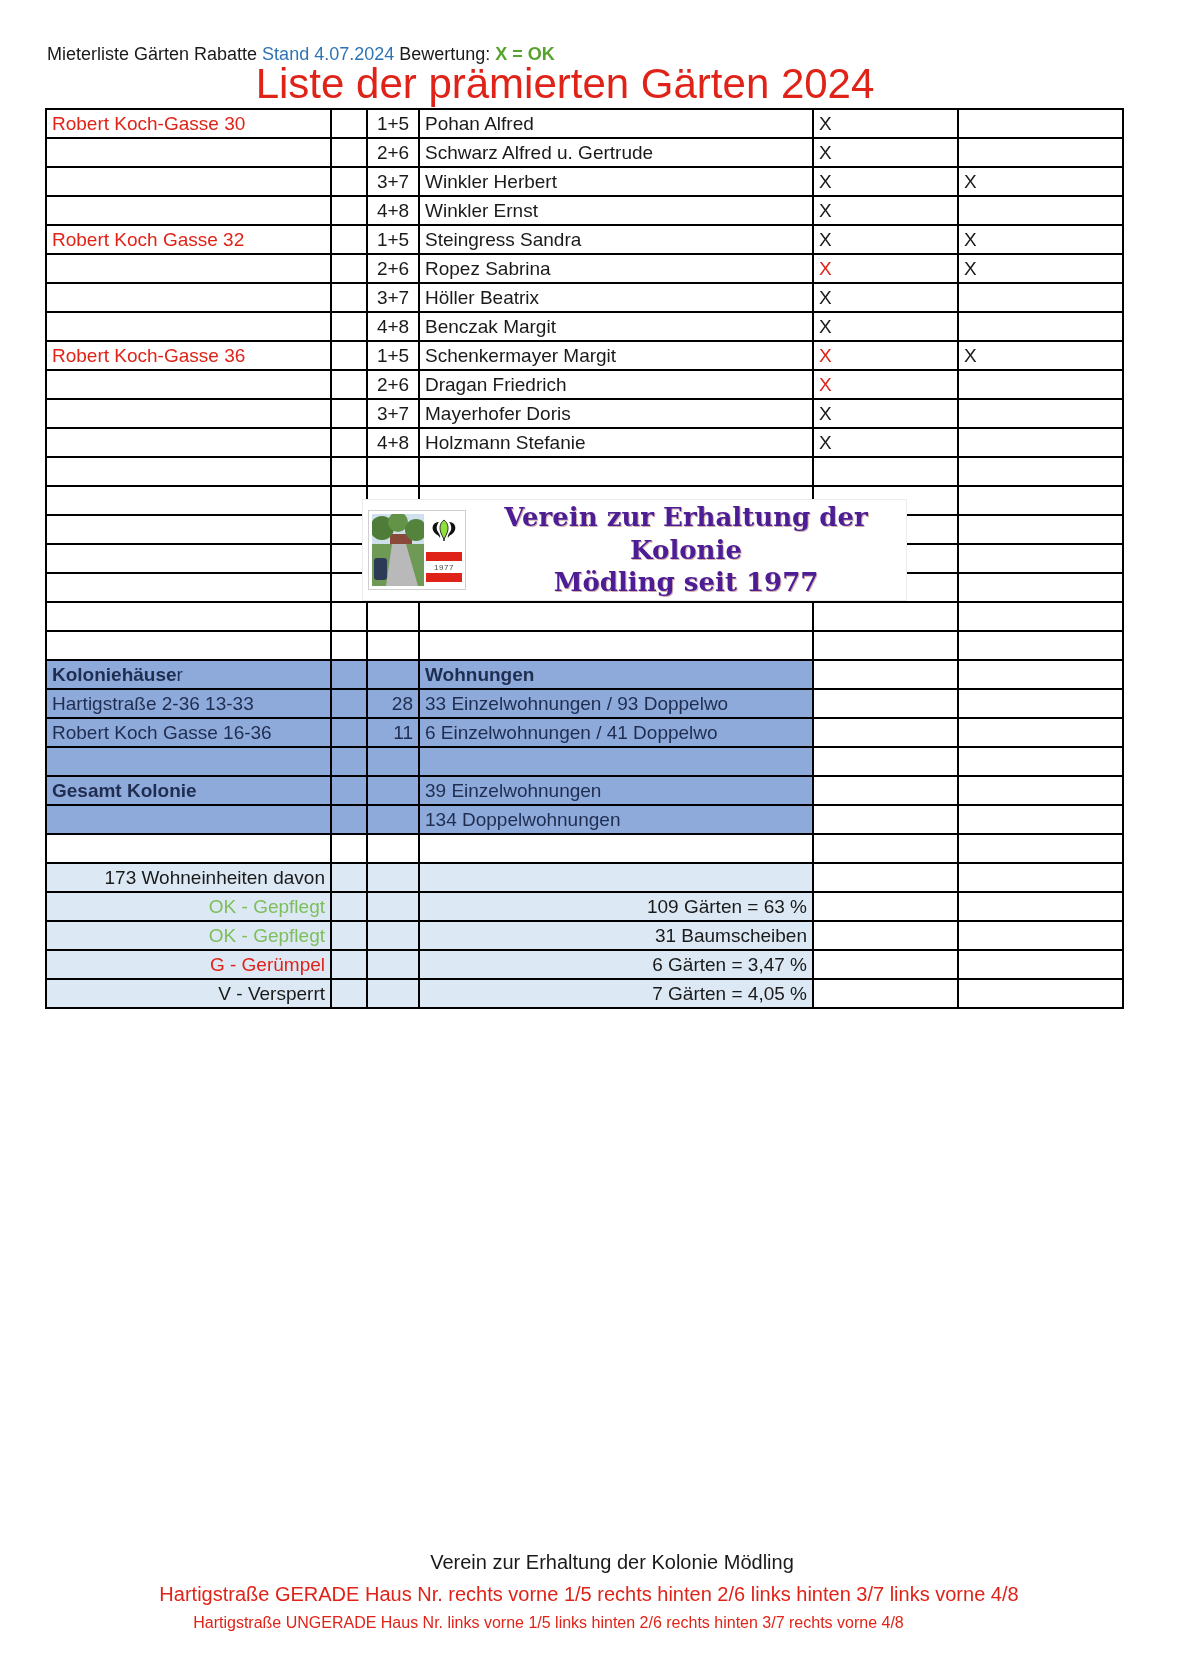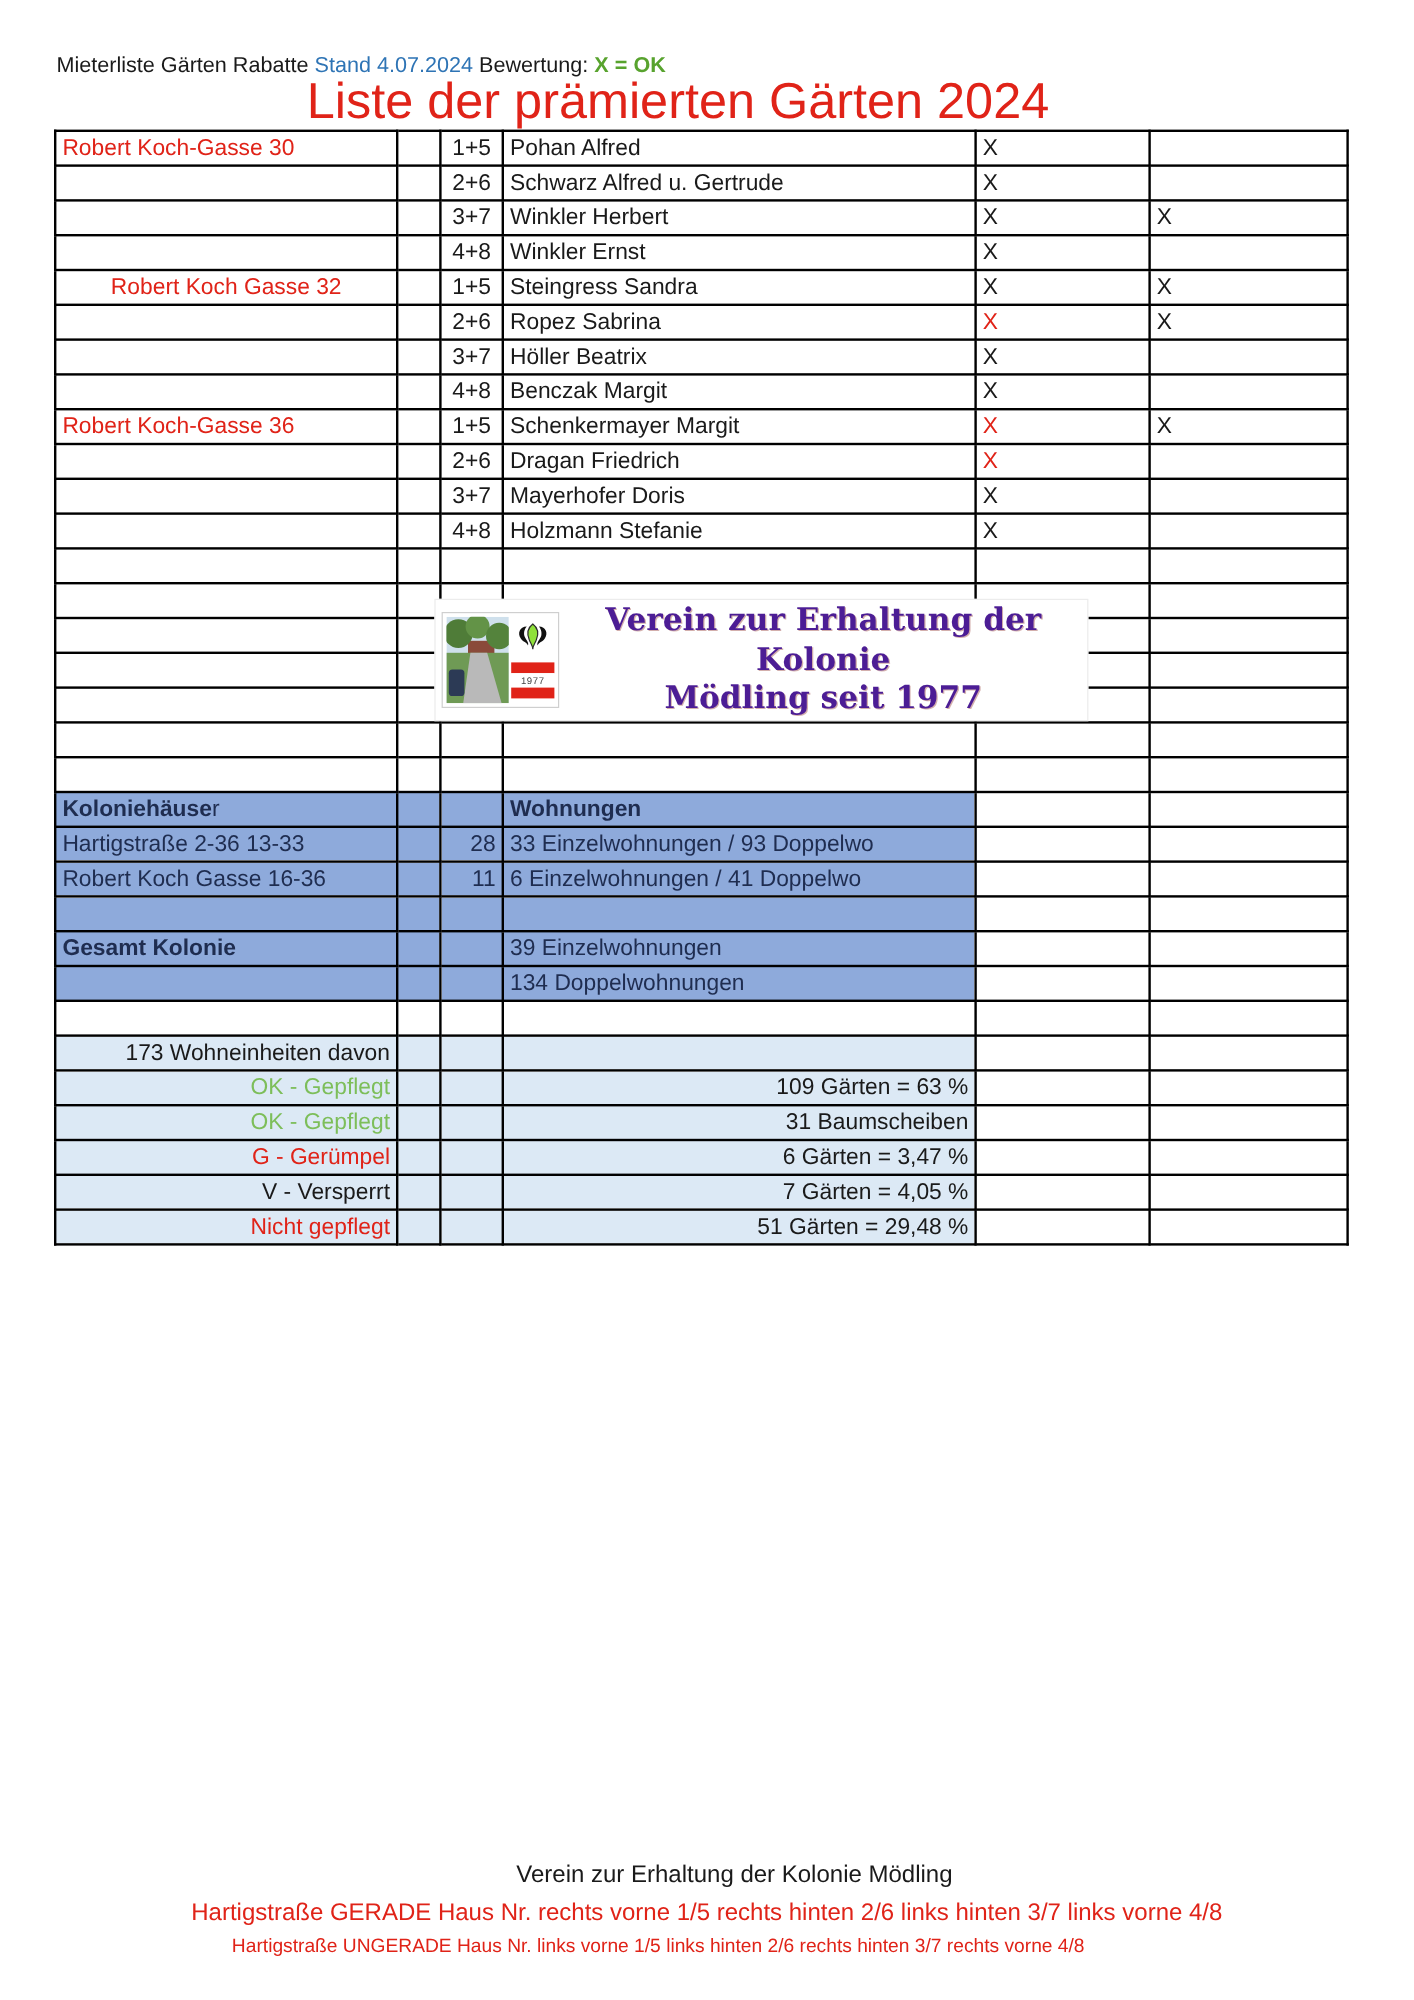--- a/index.html
+++ b/index.html
@@ -86,21 +86,21 @@
       </tr>
       <tr>
         <td style="color: rgb(224, 35, 24);"></td>
         <td></td>
         <td class="unit">4+8</td>
         <td>Winkler Ernst</td>
         <td>X</td>
         <td></td>
       </tr>
       <tr>
-        <td style="color: rgb(224, 35, 24); text-align: center;">Robert Koch Gasse 32</td>
+        <td style="color: rgb(224, 35, 24);">Robert Koch Gasse 32</td>
         <td></td>
         <td class="unit">1+5</td>
         <td>Steingress Sandra</td>
         <td>X</td>
         <td>X</td>
       </tr>
       <tr>
         <td style="color: rgb(224, 35, 24);"></td>
         <td></td>
         <td class="unit">2+6</td>
@@ -300,28 +300,20 @@
         <td class="lb"></td>
         <td class="lb">6 Gärten = 3,47 %</td>
         <td class="wh"></td>
         <td class="wh"></td>
       </tr>
       <tr>
         <td class="lb">V - Versperrt</td>
         <td class="lb"></td>
         <td class="lb"></td>
         <td class="lb">7 Gärten = 4,05 %</td>
-        <td class="wh"></td>
-        <td class="wh"></td>
-      </tr>
-      <tr>
-        <td class="lb" style="color: rgb(224, 35, 24);">Nicht gepflegt</td>
-        <td class="lb"></td>
-        <td class="lb"></td>
-        <td class="lb">51 Gärten = 29,48 %</td>
         <td class="wh"></td>
         <td class="wh"></td>
       </tr>
     </tbody>
   </table>
 
   <div class="banner">
     <div class="logo">
       <svg width="52" height="72" viewBox="0 0 52 72">
         <rect x="0" y="0" width="52" height="72" fill="#cfe0ec"></rect>

